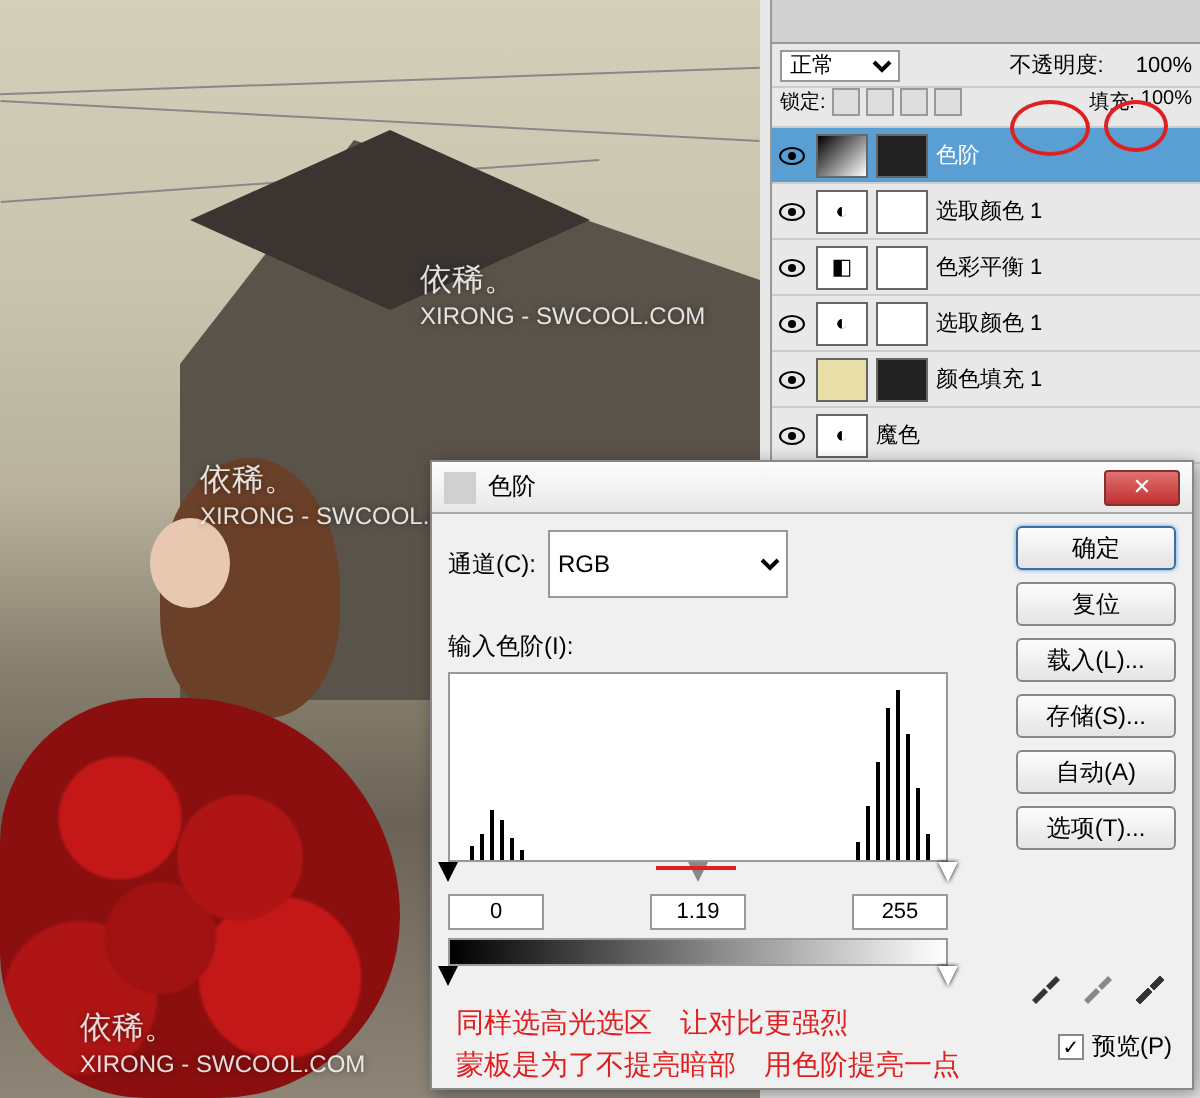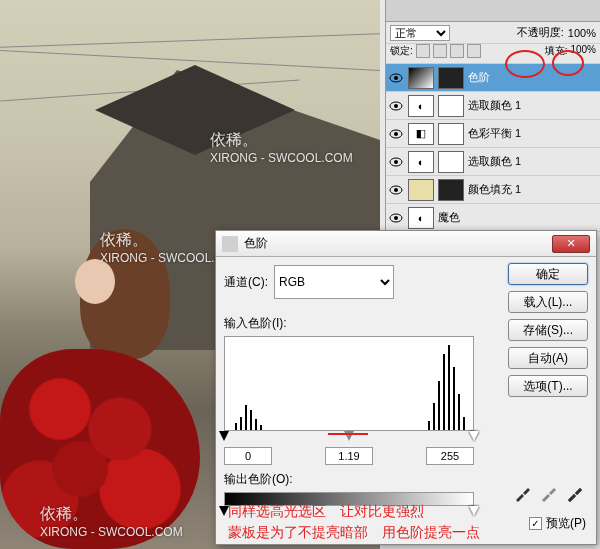--- a/index.html
+++ b/index.html
@@ -22,21 +22,21 @@
 
 .watermark { position: absolute; color: rgba(255,255,255,0.85); font-size: 12px; text-shadow: 0 0 3px rgba(0,0,0,0.5); }
 .wm-cn { font-size: 16px; display: block; }
 .wm1 { left: 210px; top: 130px; }
 .wm2 { left: 100px; top: 230px; }
 .wm3 { left: 40px; bottom: 10px; }
 .wm4 { left: 290px; top: 360px; }
 
 .layers-panel { position: absolute; right: 0; top: 0; width: 215px; height: 270px; background: #e8e8e8; border-left: 1px solid #999; font-size: 11px; }
 .panel-header { height: 22px; background: #d0d0d0; border-bottom: 1px solid #999; display: flex; align-items: center; padding: 0 4px; }
-.blend-row { height: 22px; display: flex; align-items: center; padding: 0 4px; gap: 4px; border-bottom: 1px solid #ccc; }
+.blend-row { height: 22px; display: flex; align-items: center; padding: 0 4px; gap: 16px; border-bottom: 1px solid #ccc; }
 .blend-select { width: 60px; height: 16px; font-size: 11px; border: 1px solid #999; background: #fff; }
 .lock-row { height: 20px; display: flex; padding: 0 4px; gap: 3px; font-size: 10px; border-bottom: 1px solid #ccc; }
 .lock-icon { width: 14px; height: 14px; background: #ddd; border: 1px solid #999; }
 
 .layer-row { height: 28px; display: flex; align-items: center; padding: 0 2px; gap: 4px; border-bottom: 1px solid #ccc; background: #e8e8e8; }
 .layer-row.active { background: #5a9fd4; color: #fff; }
 .eye-icon { width: 16px; height: 14px; display: flex; align-items: center; justify-content: center; }
 .eye-svg { width: 14px; height: 10px; }
 .layer-thumb { width: 26px; height: 22px; background: #fff; border: 1px solid #666; display: flex; align-items: center; justify-content: center; }
 .layer-thumb.adj { background: linear-gradient(135deg, #000 0%, #fff 100%); }
@@ -256,29 +256,29 @@
       <div class="slider-handle gray"></div>
       <div class="slider-handle white"></div>
     </div>
     <div class="input-values">
       <input class="num-input" value="0" style="">
       <input class="num-input" value="1.19" style="">
       <input class="num-input" value="255" style="">
     </div>
     <div class="red-underline" style="left:112px;top:176px"></div>
 
-    <div class="label" style="margin-top:6px">输出色阶(O):</div>
     <div class="output-gradient"></div>
     <div class="slider-track">
       <div class="slider-handle black"></div>
       <div class="slider-handle white"></div>
     </div>
 
     <div class="button-col">
       <div class="dlg-btn primary">确定</div>
+      <div class="dlg-btn">复位</div>
       <div class="dlg-btn">载入(L)...</div>
       <div class="dlg-btn">存储(S)...</div>
       <div class="dlg-btn">自动(A)</div>
       <div class="dlg-btn">选项(T)...</div>
     </div>
 
     <div class="eyedroppers">
       <svg class="eyedrop" viewBox="0 0 18 18">
           <path d="M2 16 L8 10 L10 12 L4 18 Z M9 9 L14 4 L16 6 L11 11 Z" fill="#333"></path>
         </svg>

